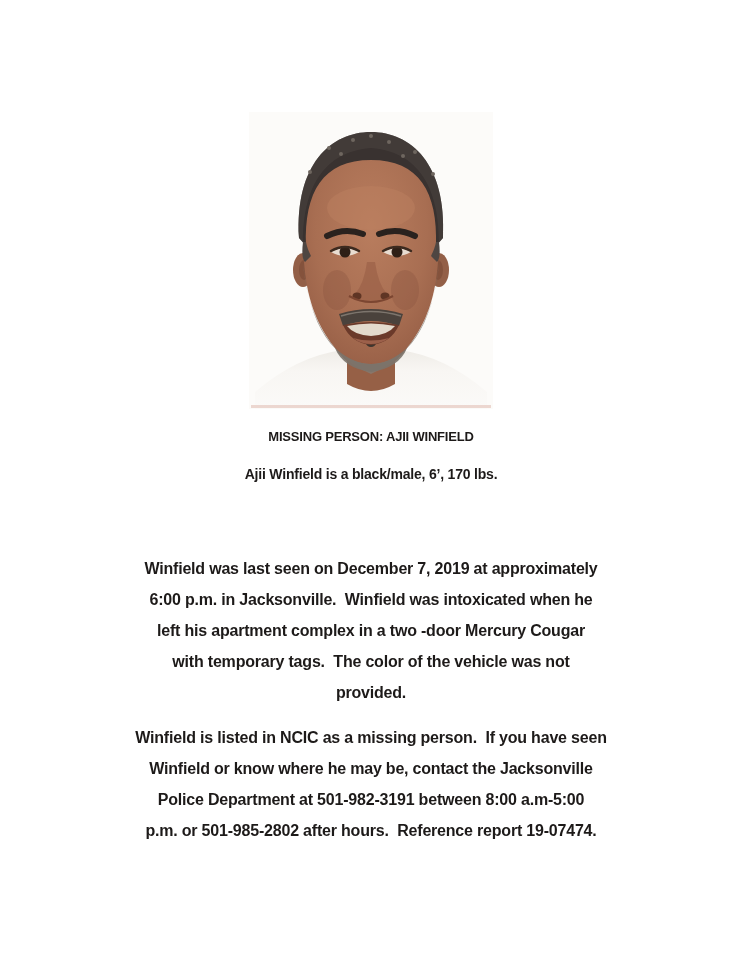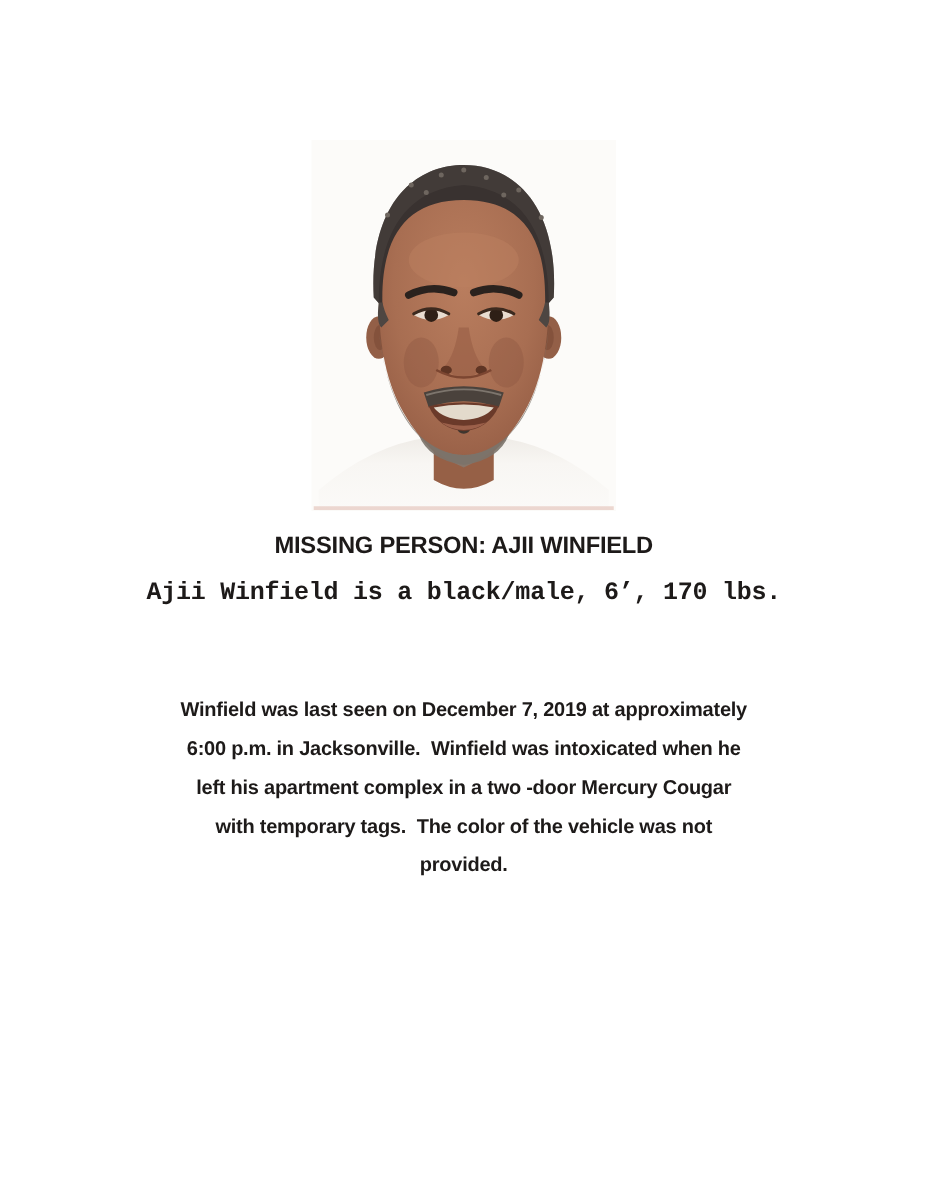--- a/index.html
+++ b/index.html
@@ -25,34 +25,33 @@
     width: 244px;
     height: 297px;
   }
   .photo svg { display: block; width: 100%; height: 100%; }
   .title {
     position: absolute;
     top: 424px;
     left: 0;
     width: 100%;
     text-align: center;
-    font-size: 19px;
+    font-size: 13px;
     line-height: 25px;
     letter-spacing: -0.2px;
   }
   .subtitle {
     position: absolute;
     top: 462px;
     left: 0;
     width: 100%;
     text-align: center;
-    font-size: 20px;
+    font-size: 14px;
     line-height: 25px;
     letter-spacing: -0.2px;
-    font-family: Liberation Mono, monospace;
   }
   .para {
     position: absolute;
     left: 28px;
     right: 28px;
     text-align: center;
     font-size: 16px;
     line-height: 31px;
     letter-spacing: -0.2px;
     white-space: pre-wrap;
@@ -164,14 +163,18 @@
   <div class="title">MISSING PERSON: AJII WINFIELD</div>
 
   <div class="subtitle">Ajii Winfield is a black/male, 6’, 170 lbs.</div>
 
   <div class="para para-1">Winfield was last seen on December 7, 2019 at approximately
 6:00 p.m. in Jacksonville.  Winfield was intoxicated when he
 left his apartment complex in a two -door Mercury Cougar
 with temporary tags.  The color of the vehicle was not
 provided.</div>
 
+  <div class="para para-2">Winfield is listed in NCIC as a missing person.  If you have seen
+Winfield or know where he may be, contact the Jacksonville
+Police Department at 501-982-3191 between 8:00 a.m-5:00
+p.m. or 501-985-2802 after hours.  Reference report 19-07474.</div>
 
 </div>
 
 </body></html>

